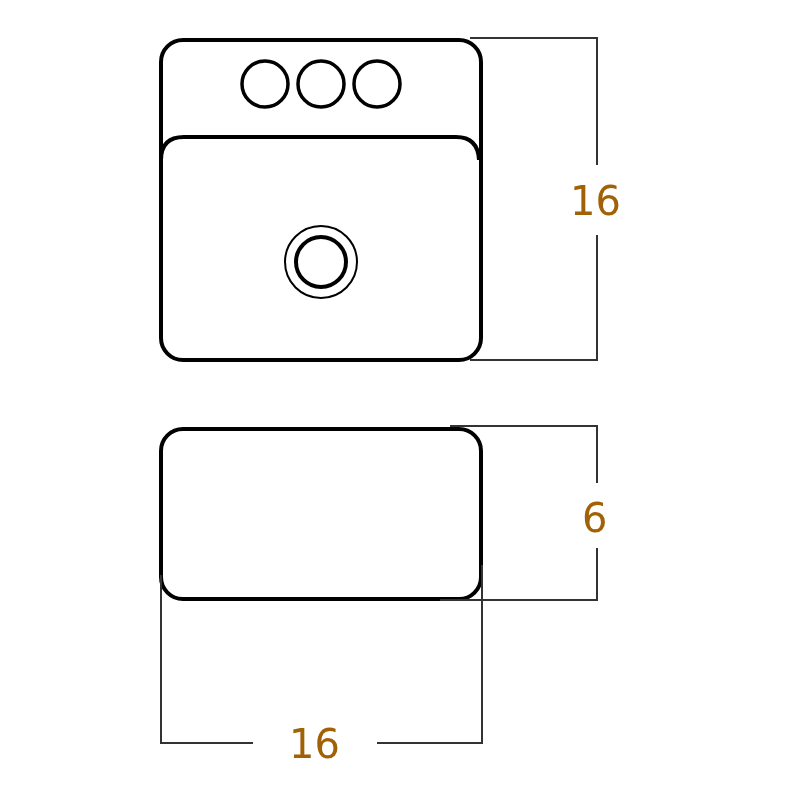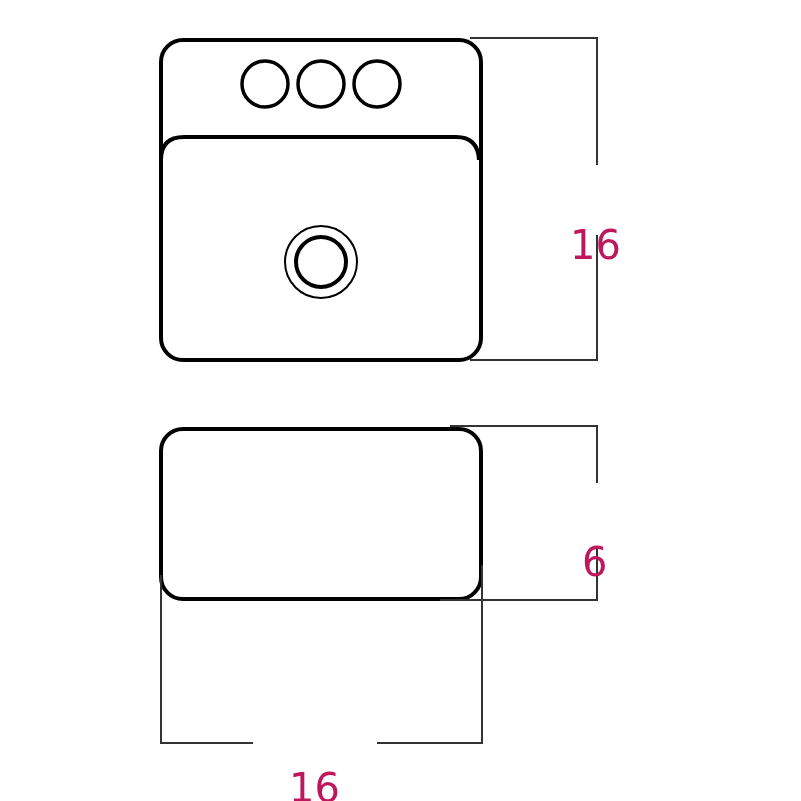--- a/index.html
+++ b/index.html
@@ -1,18 +1,18 @@
 <!DOCTYPE html>
 <html><head>
 <meta charset="utf-8">
 <style>
   html, body { margin:0; padding:0; background:#ffffff; }
   body { width:801px; height:801px; position:relative; overflow:hidden; font-family:"DejaVu Sans", sans-serif; }
   svg { position:absolute; left:0; top:0; }
-  .label { position:absolute; font-family:"DejaVu Sans", sans-serif; font-size:40px; color:#be185d; line-height:1;margin-top:44px; }
+  .label { position:absolute; font-family:"DejaVu Sans", sans-serif; font-size:40px; color:#a16207; line-height:1; }
 </style>
 </head>
 <body>
 
 <svg width="801" height="801" viewBox="0 0 801 801">
 
   <g>
     <rect x="161" y="40" width="320" height="320" rx="22" ry="22" fill="none" stroke="#000" stroke-width="4"></rect>
     <circle cx="265" cy="84" r="23" fill="none" stroke="#000" stroke-width="3.5"></circle>
     <circle cx="321" cy="84" r="23" fill="none" stroke="#000" stroke-width="3.5"></circle>

